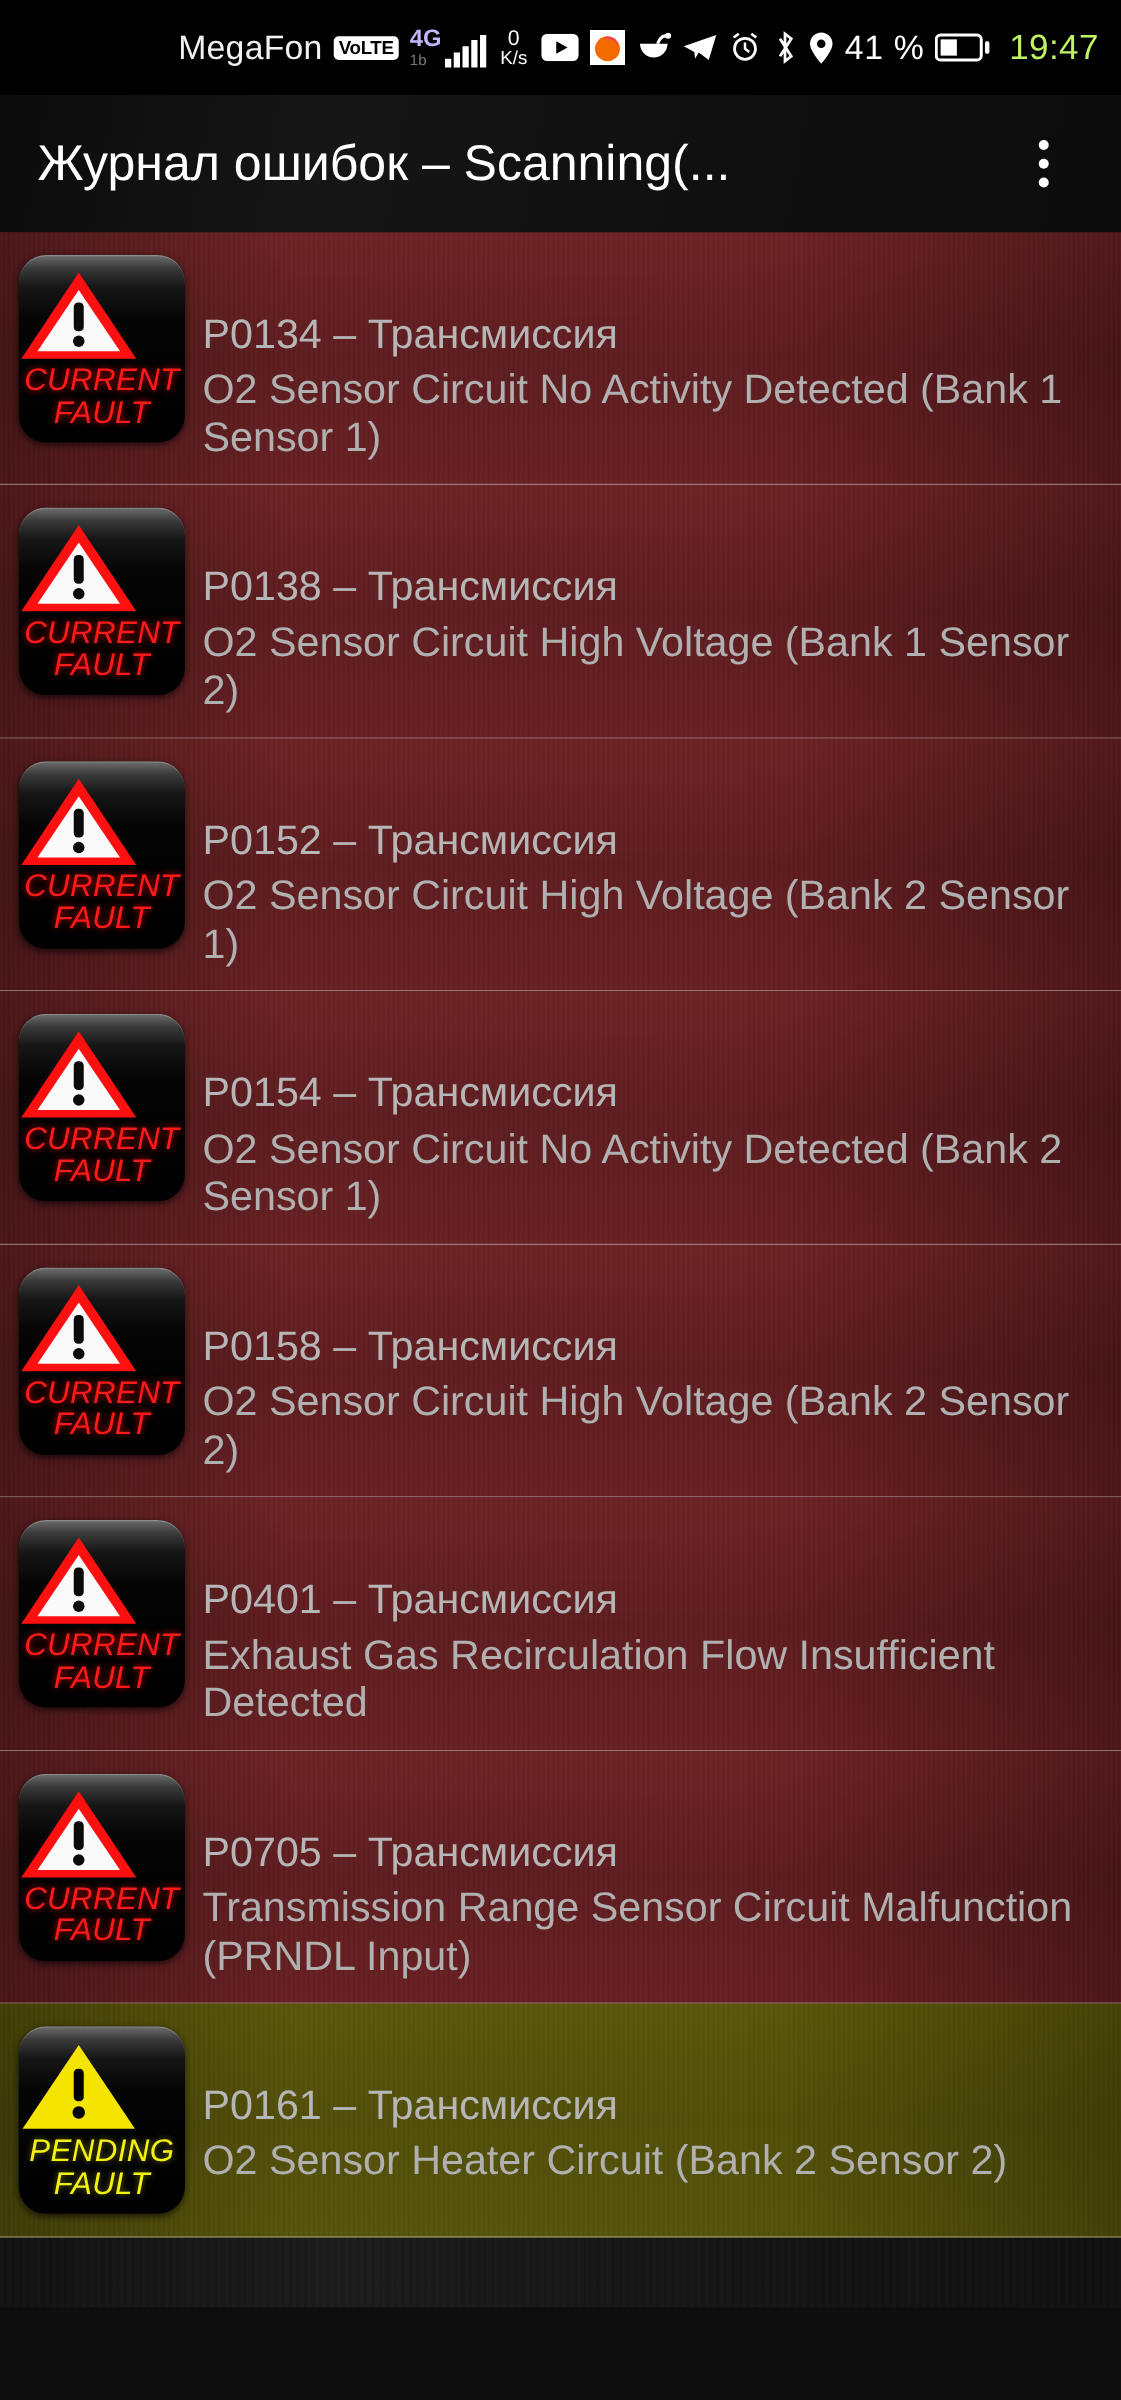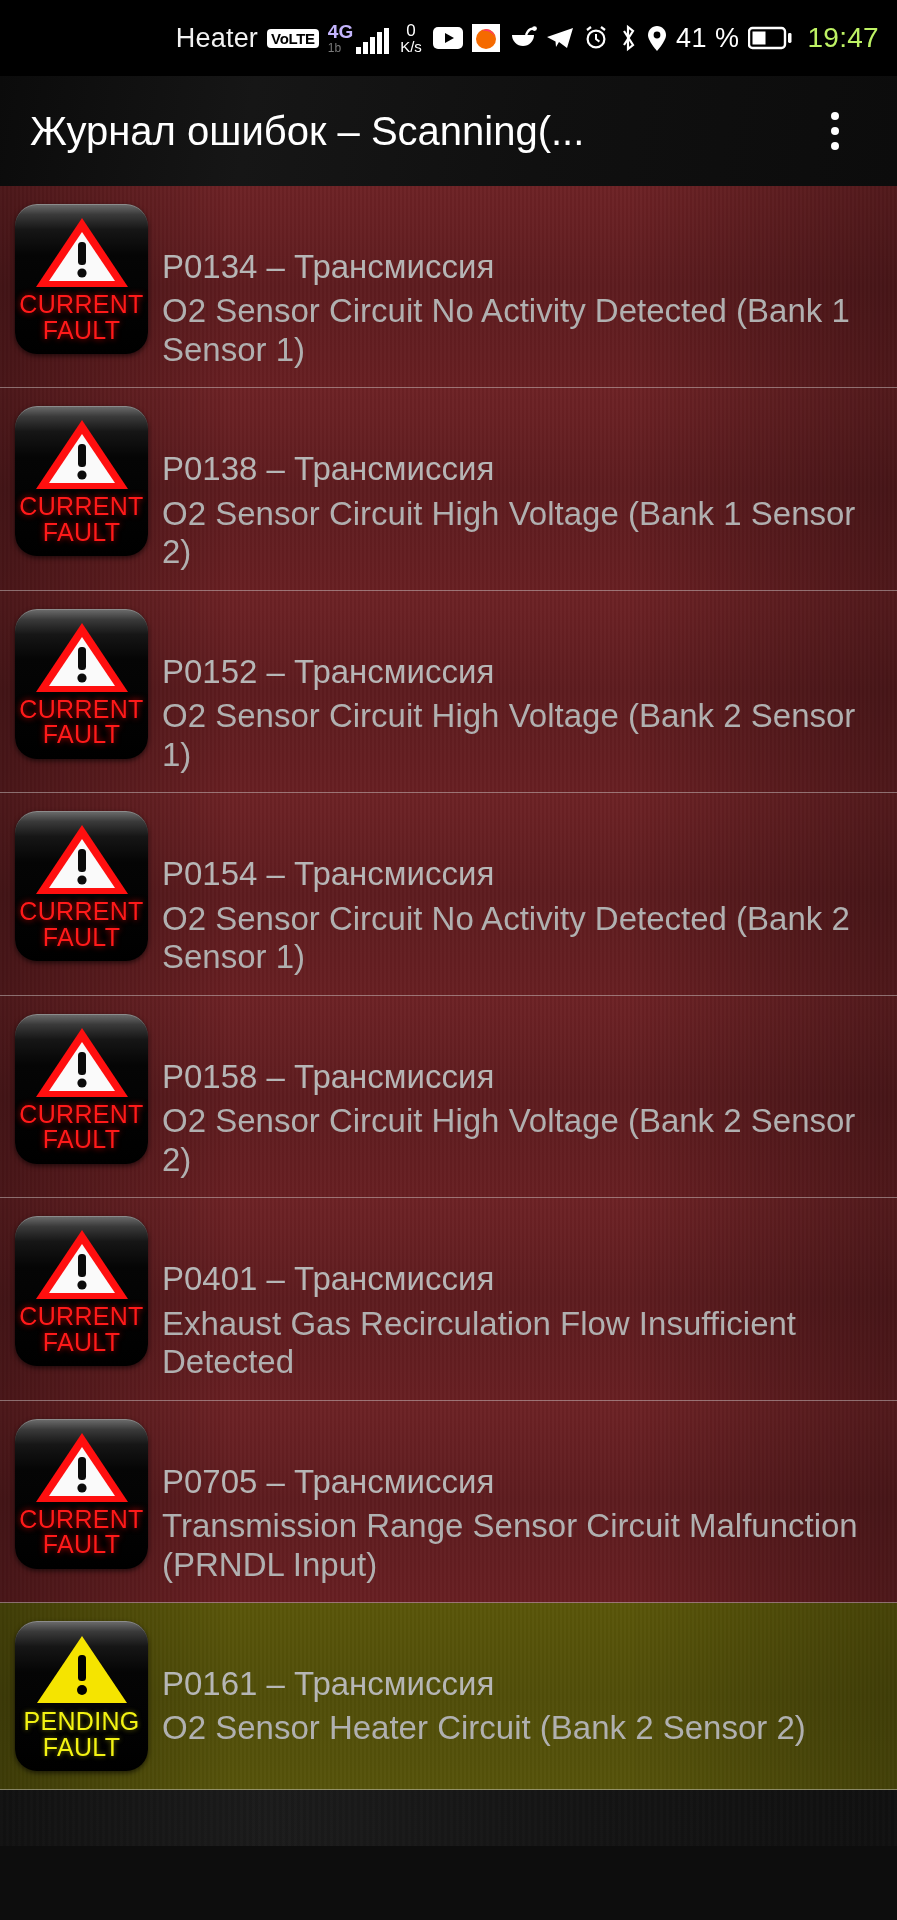--- a/index.html
+++ b/index.html
@@ -77,22 +77,23 @@
       linear-gradient(180deg,#5a5609 0%,#514e09 50%,#56530a 100%);
   }
   .row:last-child { border-bottom:1px solid rgba(215,215,215,.45); }
 
   
   .badge {
     flex:0 0 auto; width:133px; height:150px; border-radius:22px;
     background:#0a0a0a;
     background-image:linear-gradient(180deg,#6e6e6e 0%,#3a3a3a 7%,#161616 17%,#050505 34%,#000 100%);
     box-shadow:0 2px 5px rgba(0,0,0,.6), inset 0 1px 0 rgba(255,255,255,.22);
-    display:flex; flex-direction:column; align-items:center;
+    display:flex; flex-direction:column; 
     padding-top:10px;
+    font-style:italic;
   }
   .badge svg { display:block; }
   .badge .cap { text-align:center; line-height:1.02; margin-top:2px; }
   .badge .cap span { display:block; font-size:25px; font-weight:400; letter-spacing:.3px; }
   .badge.red .cap span { color:#ff1a1a; text-shadow:0 0 6px rgba(255,0,0,.75); }
   .badge.yel .cap span { color:#f3f313; text-shadow:0 0 5px rgba(220,220,0,.5); }
 
   
   .txt { flex:1 1 auto; padding-left:14px; padding-top:9px; min-width:0; }
   .code { color:#b6b6b6; font-size:33px; font-weight:400; line-height:1.28; margin-bottom:4px;margin-top:33px; }
@@ -105,21 +106,21 @@
       repeating-linear-gradient(90deg, rgba(255,255,255,.012) 0 3px, rgba(0,0,0,.02) 3px 6px),
       linear-gradient(90deg,#111 0%,#1b1b1b 30%,#141414 65%,#101010 100%);
   }
 </style>
 </head>
 <body>
 
 <div id="screen">
 
   <div class="statusbar">
-    <span class="carrier">Heater</span>
+    <span class="carrier">MegaFon</span>
     <span class="volte">VoLTE</span>
 
     <span class="netgroup">
       <span class="net-wrap">
         <span class="net-g">4G</span>
         <span class="net-sub">1b</span>
       </span>
       <span class="sig">
           <i></i>
           <i></i>

